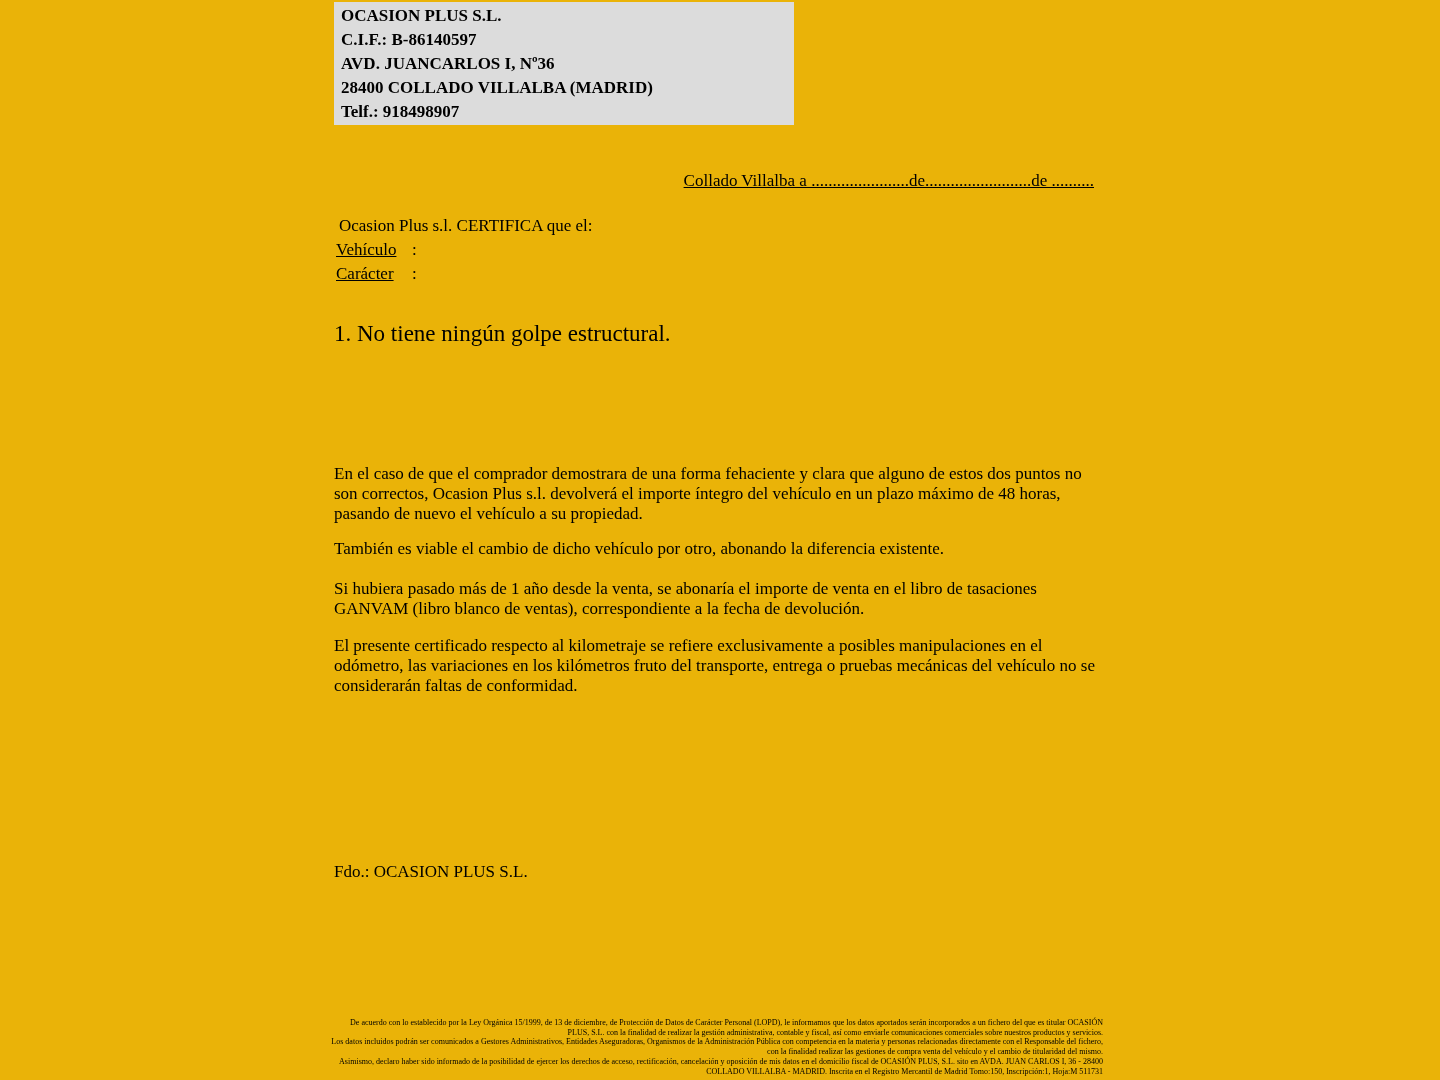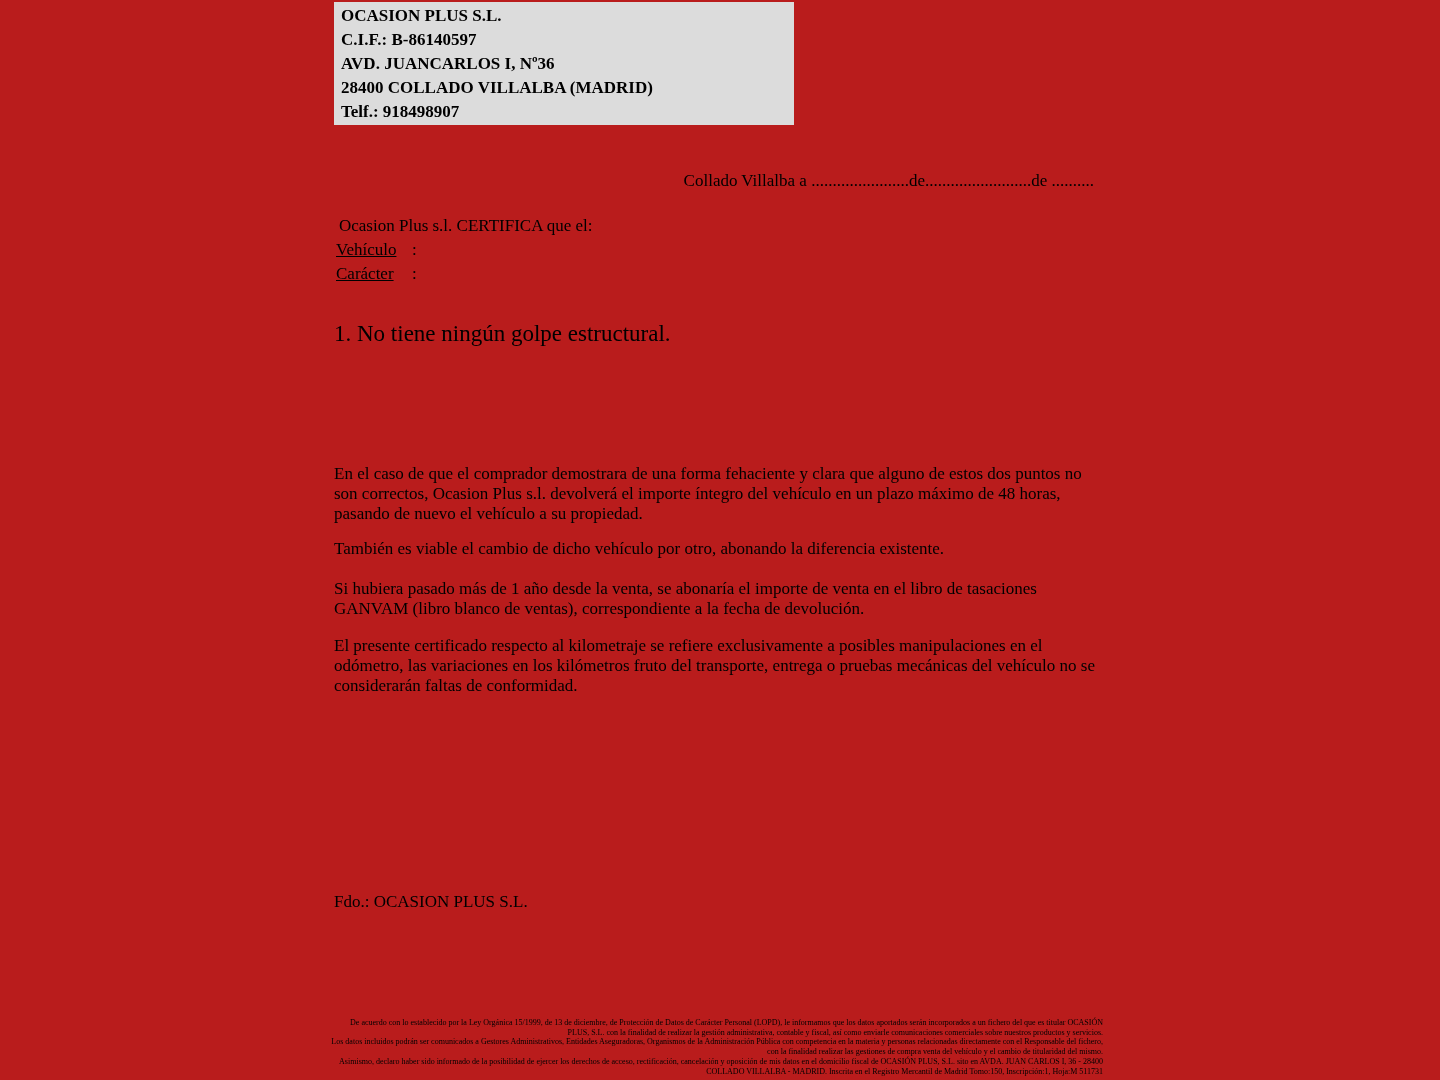--- a/index.html
+++ b/index.html
@@ -1,21 +1,21 @@
 <!DOCTYPE html>
 <html><head>
   <meta charset="utf-8">
   <style>
     * { margin: 0; padding: 0; box-sizing: border-box; }
     html, body { background: #ffffff; }
     .page {
       position: relative;
       width: 1440px;
       height: 1080px;
-      background: #b91c1c;
+      background: #eab308;
       color: #000000;
       font-family: "Liberation Serif", serif;
       overflow: hidden;
     }
     .header-box {
       position: absolute;
       left: 334px;
       top: 2px;
       width: 460px;
       background: #dcdcdc;
@@ -28,20 +28,21 @@
       white-space: nowrap;
     }
     .date-line {
       position: absolute;
       left: 334px;
       top: 169px;
       width: 760px;
       text-align: right;
       font-size: 17px;
       line-height: 23px;
+      text-decoration: underline;
     }
     .cert-block {
       position: absolute;
       left: 336px;
       top: 214px;
       font-size: 17px;
     }
     .cert-intro { line-height: 24px; padding-left: 3px; }
     .field-row { line-height: 23.5px; }
     .field-label {
@@ -70,21 +71,20 @@
     .para-1 { top: 439px; }
     .para-2 { top: 514px; }
     .para-3 { top: 554px; }
     .para-4 { top: 611px; }
     .signature {
       position: absolute;
       left: 334px;
       top: 861px;
       font-size: 17px;
       line-height: 22px;
-      margin-top: 30px;
     }
     .legal {
       position: absolute;
       left: 331px;
       top: 1018px;
       width: 772px;
       font-size: 8px;
       line-height: 9.7px;
     }
     .legal-para { margin: 0; text-align: right; }

